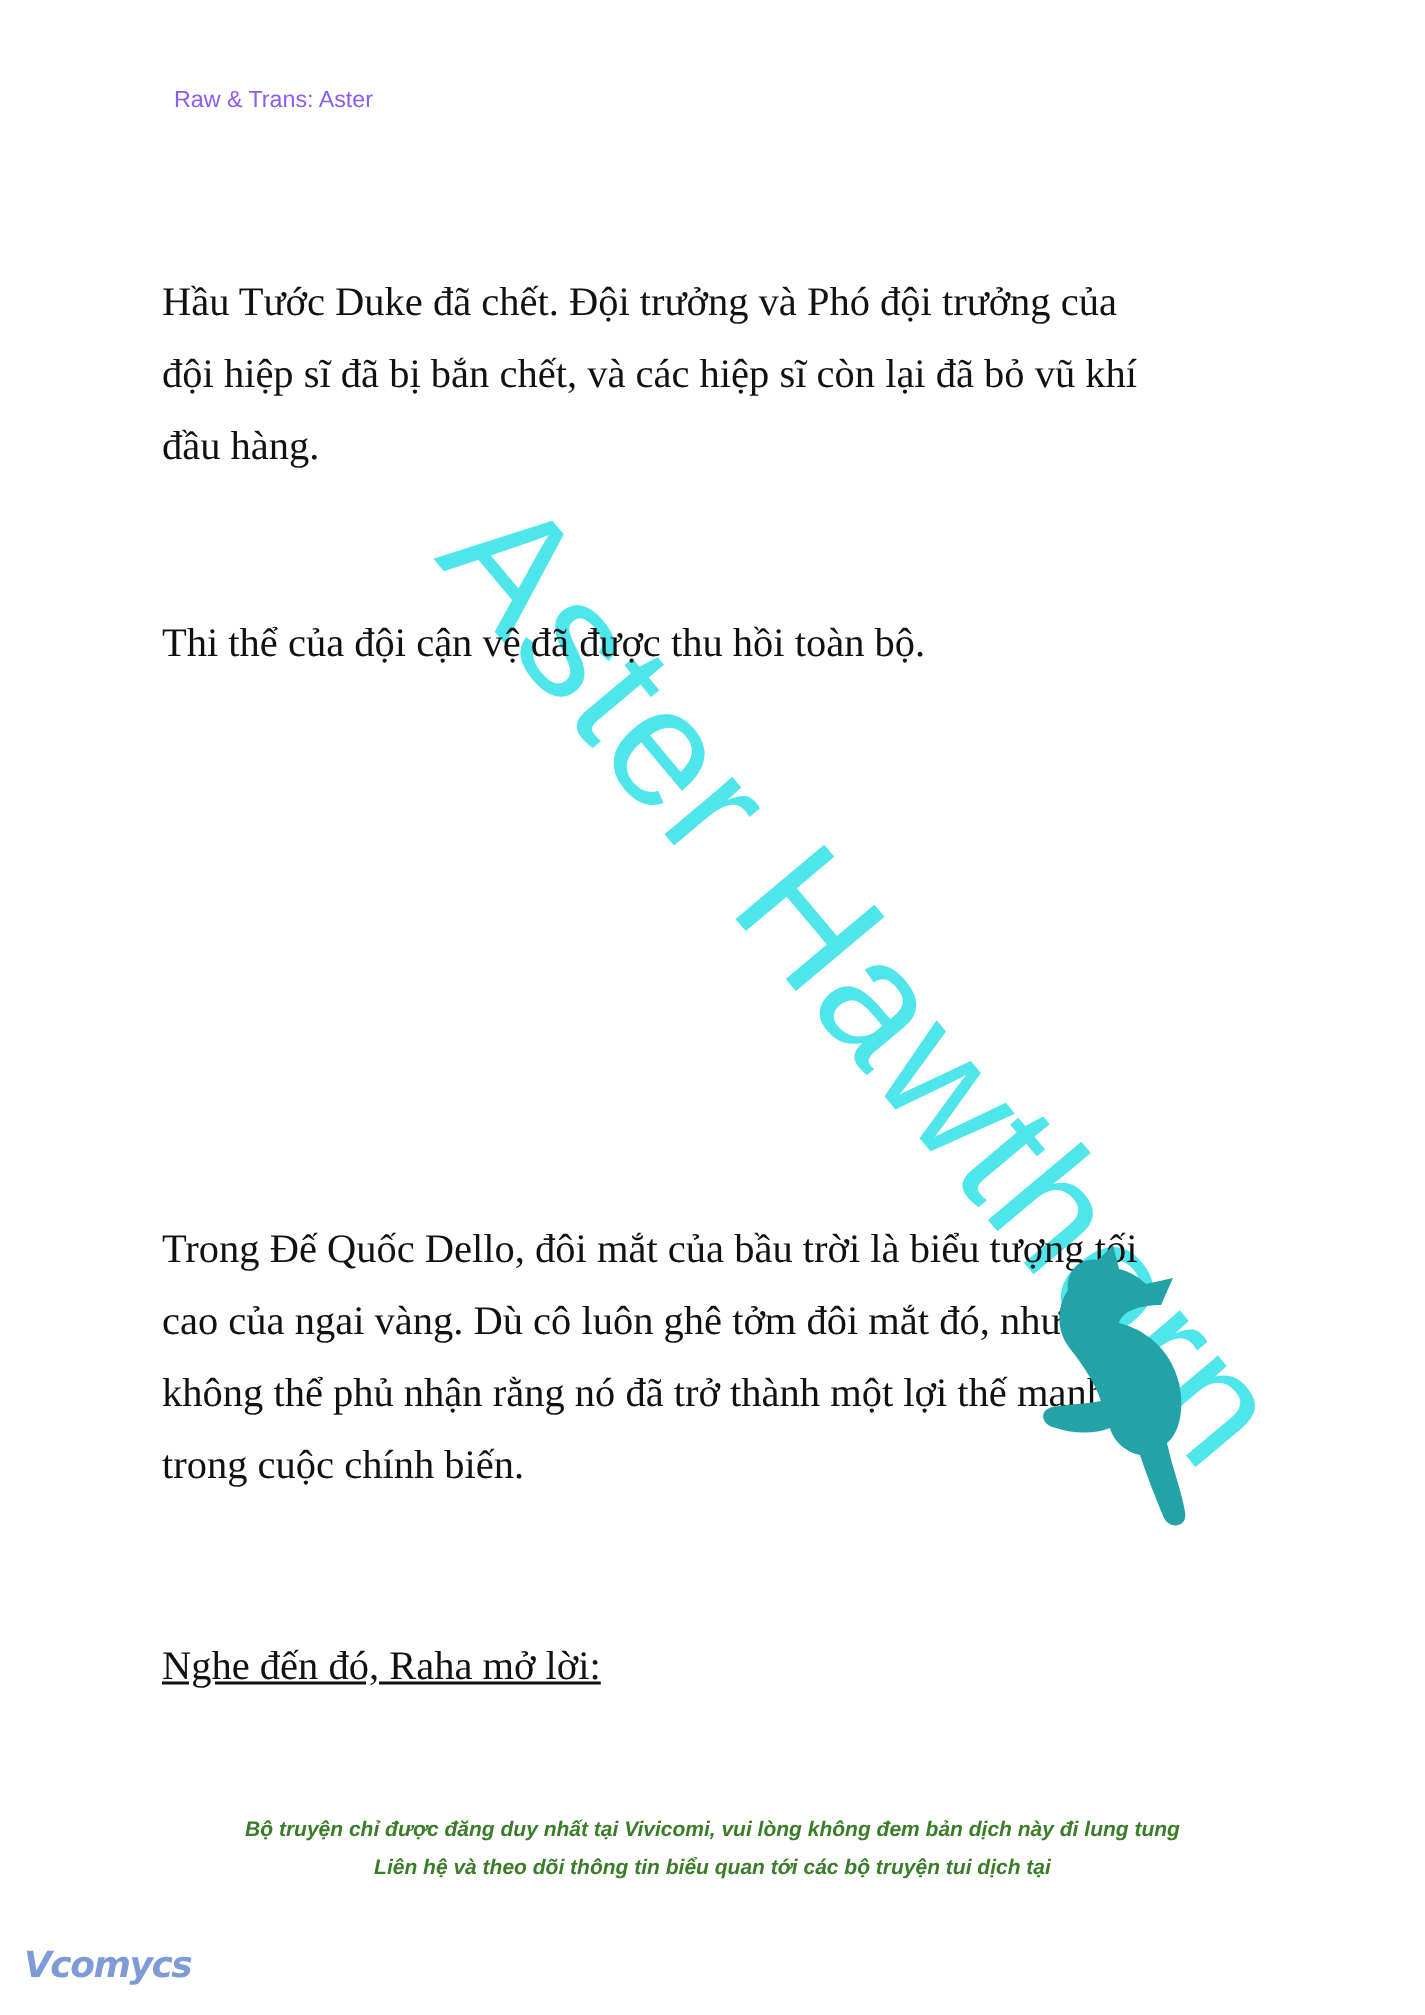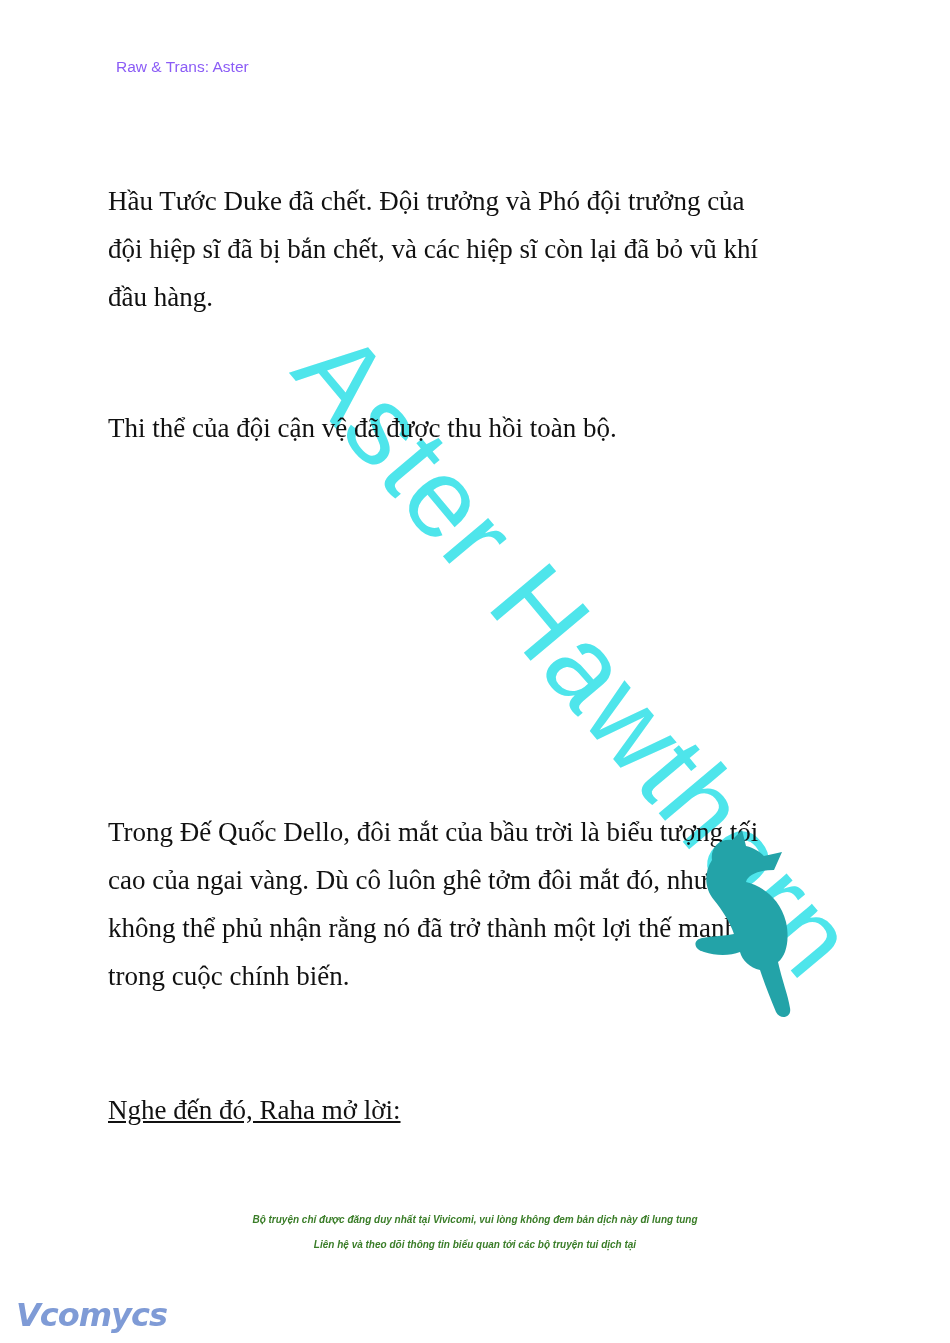--- a/index.html
+++ b/index.html
@@ -69,30 +69,30 @@
     }
     .footer {
       position: absolute;
       left: 0;
       width: 950px;
       top: 1207px;
       text-align: center;
       font-family: "Liberation Sans", sans-serif;
       font-style: italic;
       font-weight: 700;
-      font-size: 10px;
+      font-size: 14px;
       line-height: 25px;
       color: #3a7d28;
     }
     .logo {
       position: absolute;
       left: 16px;
       top: 1296px;
       font-family: "DejaVu Sans", sans-serif;
-      font-size: 32px;
+      font-size: 24px;
       font-weight: 700;
       font-style: italic;
       color: #7f9bd6;
       letter-spacing: -1px;
     }
   </style>
 </head>
 <body>
 
 <div class="page">

